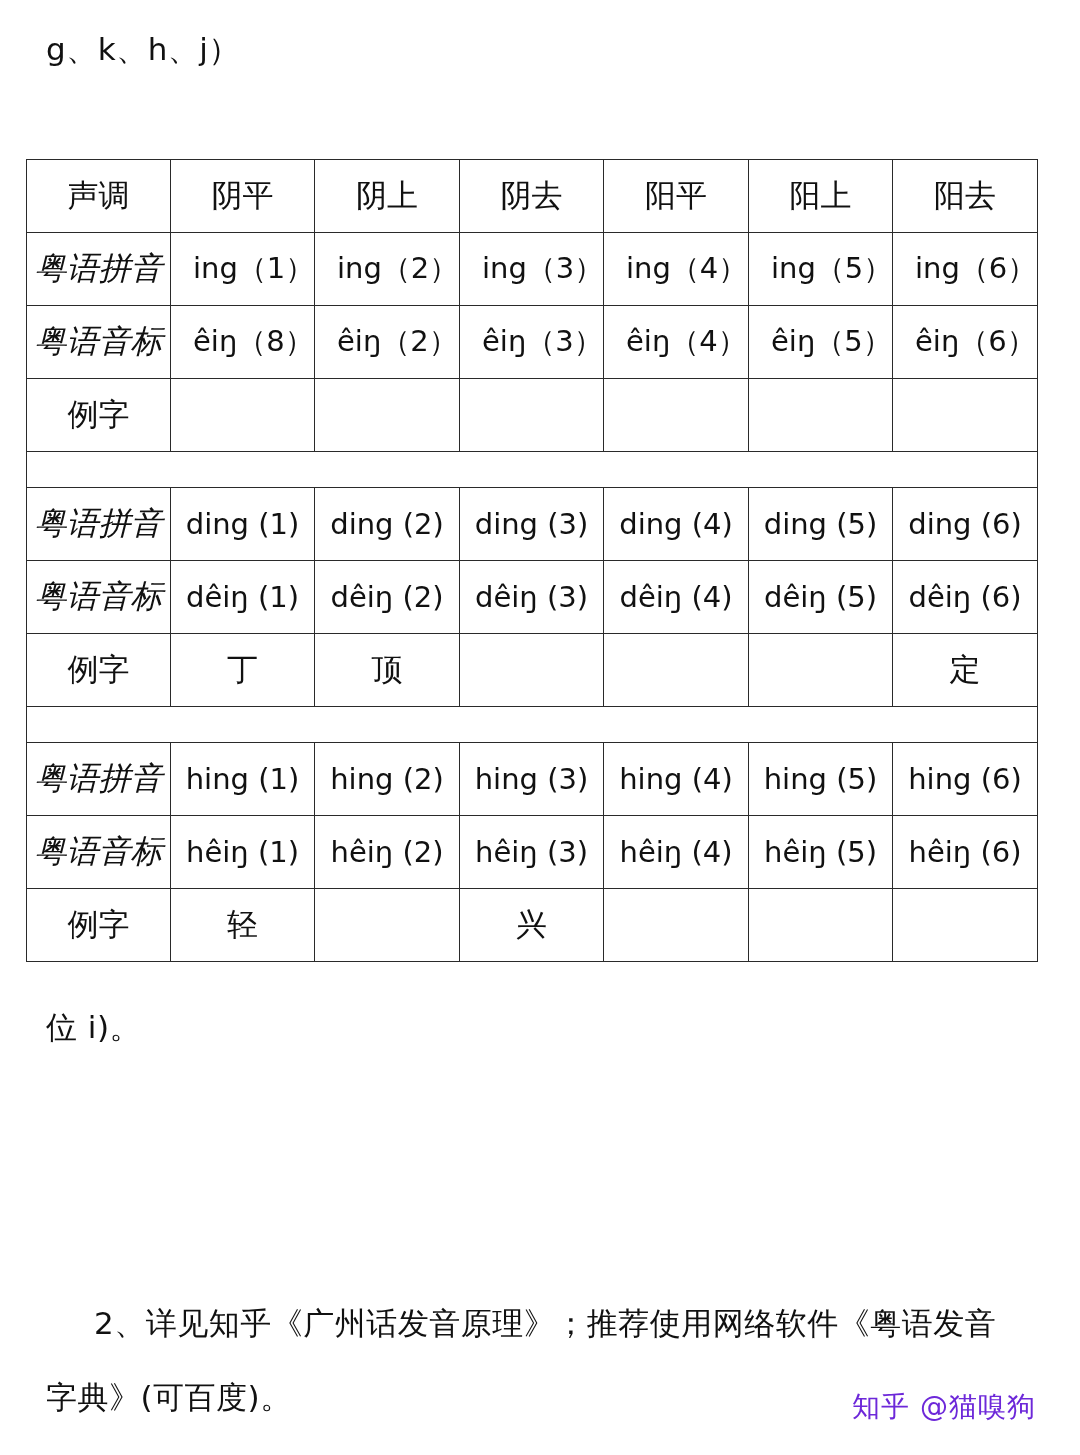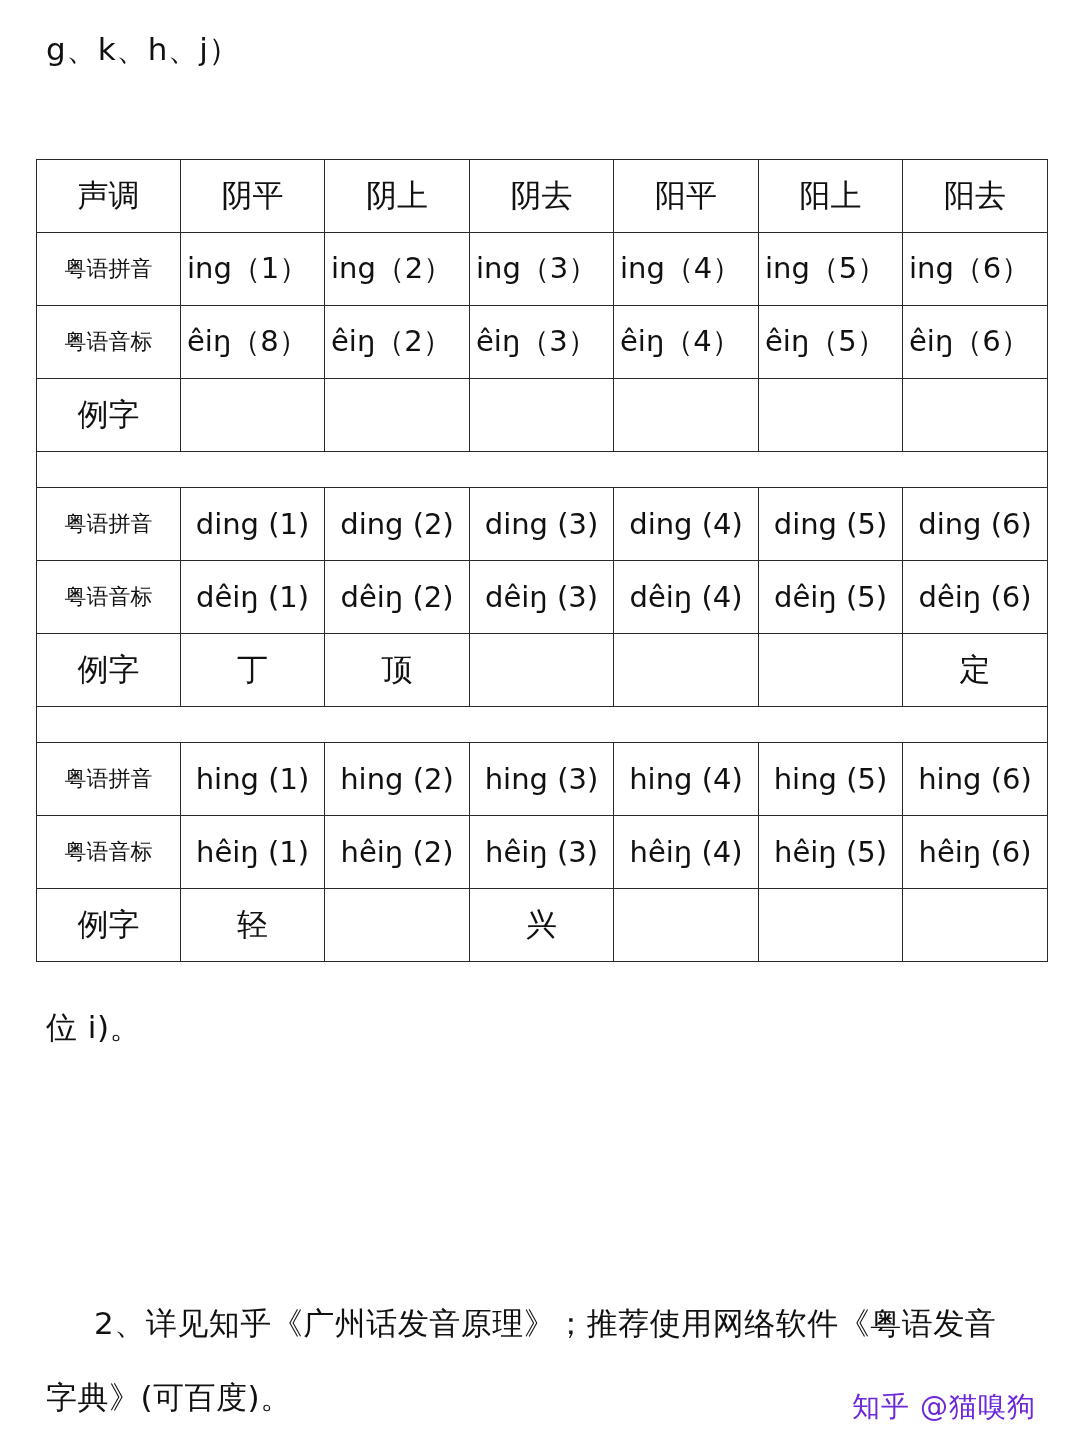--- a/index.html
+++ b/index.html
@@ -25,41 +25,41 @@
       white-space: nowrap;
     }
     .intro { top: 12px; }
     .note1 { top: 990px; }
     .note2 { top: 1286px; }
     .line { display: block; height: 74px; }
     .indent { padding-left: 48px; }
 
     table.grid {
       position: absolute;
-      left: 36px;
+      left: 26px;
       top: 159px;
       width: 1012px;
       border-collapse: collapse;
       table-layout: fixed;
       border-radius: 14px;
     }
     table.grid td {
       border: 1.6px solid #2a2a2a;
       height: 72px;
       padding: 0;
       text-align: center;
       vertical-align: middle;
       font-size: 29px;
       white-space: nowrap;
       overflow: hidden;
     }
-    table.grid td.label { font-size: 22px; }
+    table.grid td.label { font-size: 32px; font-style: italic; }
     table.grid td.label-big { font-size: 31px; }
     table.grid td.hdr { font-size: 31px; }
-    table.grid td.left { text-align: left; padding-left: 6px; }
+    table.grid td.left { text-align: left; padding-left: 22px; }
     table.grid tr.spacer td { height: 35px; }
     table.grid td.char { font-size: 31px; }
 
     .watermark {
       position: absolute;
       left: 852px;
       top: 1388px;
       font-size: 28px;
       color: #6d28d9;
       letter-spacing: 1px;

